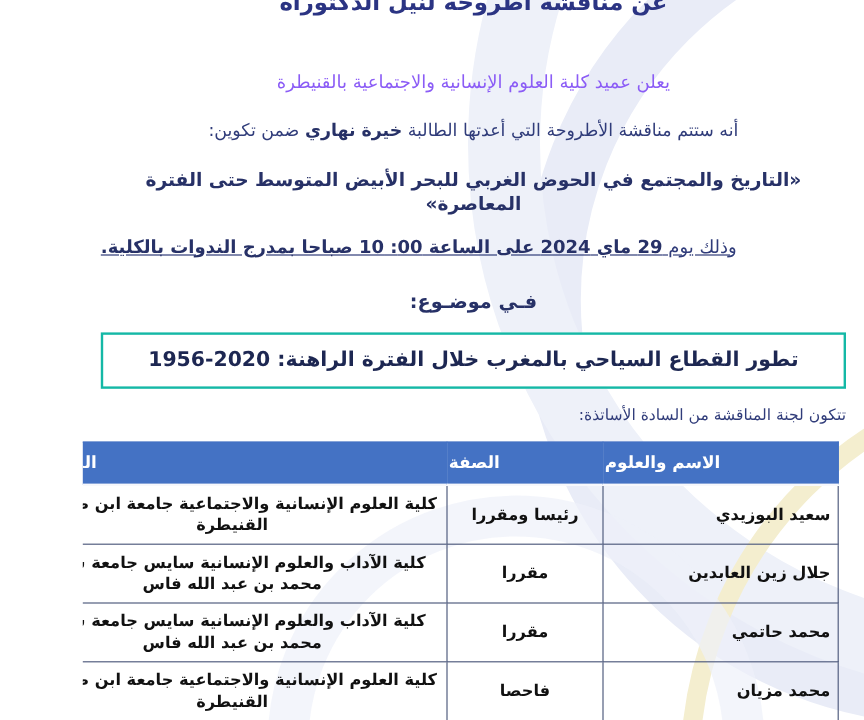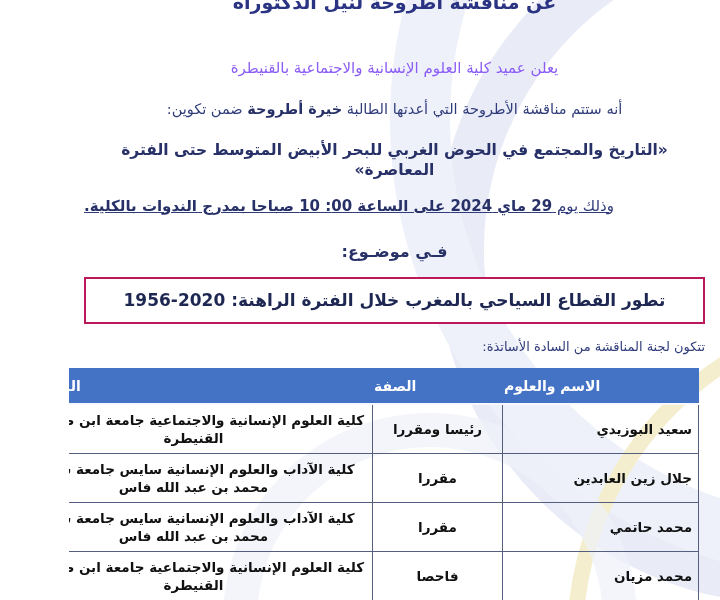--- a/index.html
+++ b/index.html
@@ -71,21 +71,21 @@
   .subject-label {
     margin-top: 26px;
     text-align: center;
     font-size: 16px;
     font-weight: bold;
     color: #273167;
     letter-spacing: 0.5px;
   }
   .thesis-box {
     margin-top: 9px;
-    border: 2px solid #be185d;
+    border: 2px solid #14b8a6;
     background: #ffffff;
     padding: 11px 8px;
     text-align: center;
     font-size: 17px;
     font-weight: bold;
     color: #1d2752;
     line-height: 21px;
   }
   .committee-intro {
     margin-top: 15px;
@@ -140,21 +140,21 @@
     <circle cx="430" cy="620" r="190" fill="none" stroke="#eef1fa" stroke-width="34" opacity="0.7"></circle>
   </svg>
 
   <div class="content">
 
     <h1 class="doc-title">عن مناقشة أطروحة لنيل الدكتوراه</h1>
 
     <p class="announcer">يعلن عميد كلية العلوم الإنسانية والاجتماعية  بالقنيطرة</p>
 
     <p class="intro">
-      <span>أنه ستتم مناقشة الأطروحة التي أعدتها الطالبة </span><b>خيرة أطروحة</b><span> ضمن تكوين:</span>
+      <span>أنه ستتم مناقشة الأطروحة التي أعدتها الطالبة </span><b>خيرة نهاري</b><span> ضمن تكوين:</span>
     </p>
 
     <p class="program">«التاريخ والمجتمع في الحوض الغربي للبحر الأبيض المتوسط حتى الفترة المعاصرة»</p>
 
     <p class="date-line">
       <span>وذلك يوم </span><b>29 ماي 2024 على الساعة 00: 10 صباحا بمدرج  الندوات بالكلية.</b>
     </p>
 
     <p class="subject-label">فـي موضـوع:</p>
 

